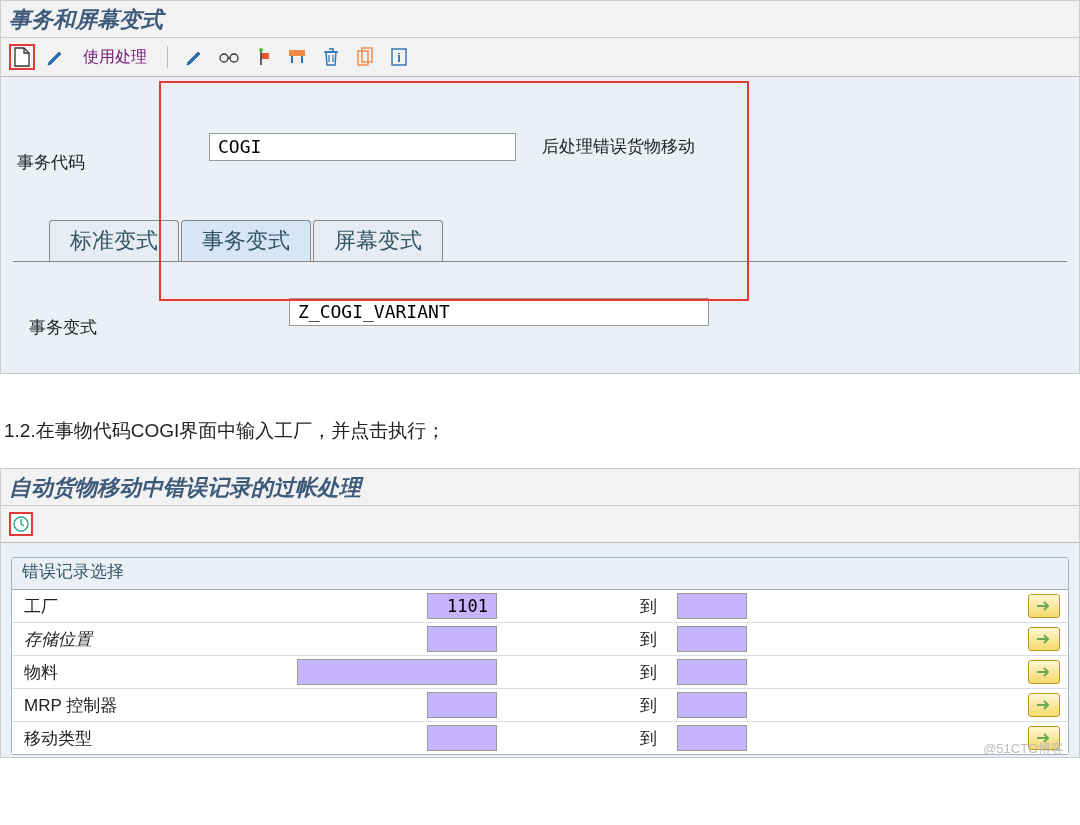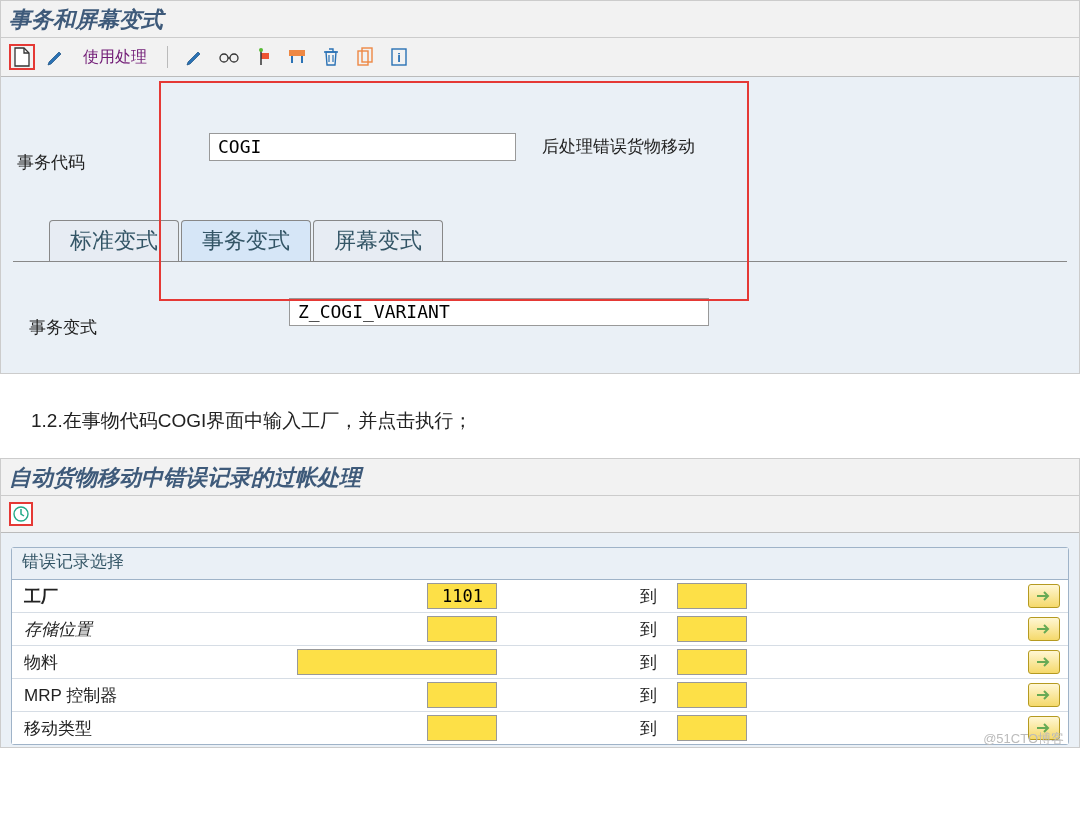--- a/index.html
+++ b/index.html
@@ -23,37 +23,37 @@
   .tabs1 { display: flex; margin-top: 40px; margin-left: 36px; }
   .tab1 { padding: 5px 20px; font-size: 22px; border: 1px solid #888; border-bottom: none; background: #f3f3f3; color: #356; border-top-left-radius: 4px; border-top-right-radius: 4px; margin-right: 2px; cursor: pointer; }
   .tab1.active { background: #d6e6f7; }
   .tab1.inactive { background: #e7ecf3; }
   
   .tabcontent1 { border-top: 1px solid #888; background: #eaf0f6; padding: 16px 12px 24px; }
   
   .highlight-box1 { position: absolute; border: 2px solid #e53935; pointer-events: none; }
   
   
-  .caption { padding: 34px 4px 24px; font-size: 19px; color: #222; margin-left: 27px; }
+  .caption { padding: 44px 4px 24px; font-size: 19px; color: #222; }
   
   
   .screen2 { border: 1px solid #ccc; }
   .title2 { font-size: 22px; font-style: italic; font-weight: bold; color: #3e5a7a; padding: 4px 8px 2px; background: #f2f2f2; border-bottom: 1px solid #ccc; }
   .toolbar2 { padding: 6px 8px; background: #f2f2f2; border-bottom: 1px solid #bbb; }
   .exec-btn { width: 24px; height: 24px; border: 2px solid #e53935; display: flex; align-items: center; justify-content: center; background: #fff; }
   
   .body2 { background: #eaf0f6; padding: 14px 10px 2px; }
   .grpbox { border: 1px solid #9fb3c8; border-radius: 3px; }
   .grp-title { font-size: 17px; color: #356; padding: 2px 10px 6px; background: #eaf0f6; }
   .grp-body { background: #fff; border-top: 1px solid #9fb3c8; }
   .row2 { display: flex; align-items: center; border-bottom: 1px solid #d6dde5; padding: 3px 0; }
   .row2:last-child { border-bottom: none; }
   .lbl2 { width: 405px; padding-left: 12px; font-size: 17px; color: #222; }
   .from-cell { width: 80px; display:flex; justify-content:flex-end; }
-  .inp2 { height: 26px; border: 1px solid #999; background: #fde047; font-family: monospace; font-size: 17px; text-align: right; padding: 0 14px; }
+  .inp2 { height: 26px; border: 1px solid #999; background: #c4b5fd; font-family: monospace; font-size: 17px; text-align: right; padding: 0 8px; }
   .inp2.from { width: 70px; }
   .inp2.to { width: 70px; }
   .inp2.wide { width: 200px; }
   .to-lbl { width: 180px; text-align: right; padding-right: 20px; font-size: 17px; color: #222; }
   .to-cell { width: 90px; }
   .spacer { flex: 1; }
   .multi-btn { width: 32px; height: 24px; background: linear-gradient(#fff7d4,#f5d96b); border: 1px solid #b59a20; border-radius: 3px; display: flex; align-items: center; justify-content: center; margin-right: 8px; cursor: pointer; }
   
   .watermark { position: relative; margin-top: -18px; text-align: right; padding-right: 16px; color: #bbb; font-size: 13px; }
 
@@ -159,21 +159,21 @@
           <circle cx="9" cy="9" r="7" fill="none" stroke="#2a8" stroke-width="1.4"></circle>
           <path d="M9 4 v5 l3 2" stroke="#2a8" stroke-width="1.5" fill="none"></path>
         </svg>
     </div>
   </div>
   <div class="body2">
     <div class="grpbox">
       <div class="grp-title">错误记录选择</div>
       <div class="grp-body" id="rows-container">
           <div class="row2">
-            <div class="lbl2" style="width: 405px; font-weight: bold;">工厂</div>
+            <div class="lbl2" style="width: 405px;">工厂</div>
             <div class="from-cell" style="width: 80px;">
               <input class="inp2 from red-box" value="1101" style="">
             </div>
             <div class="to-lbl">到</div>
             <div class="to-cell"><input class="inp2 to" style=""></div>
             <div class="spacer"></div>
             <div class="multi-btn">
               <svg width="18" height="14" viewBox="0 0 18 14">
                 <path d="M2 7 h10 M9 3 l4 4 l-4 4" fill="none" stroke="#6a5" stroke-width="2"></path>
               </svg>

